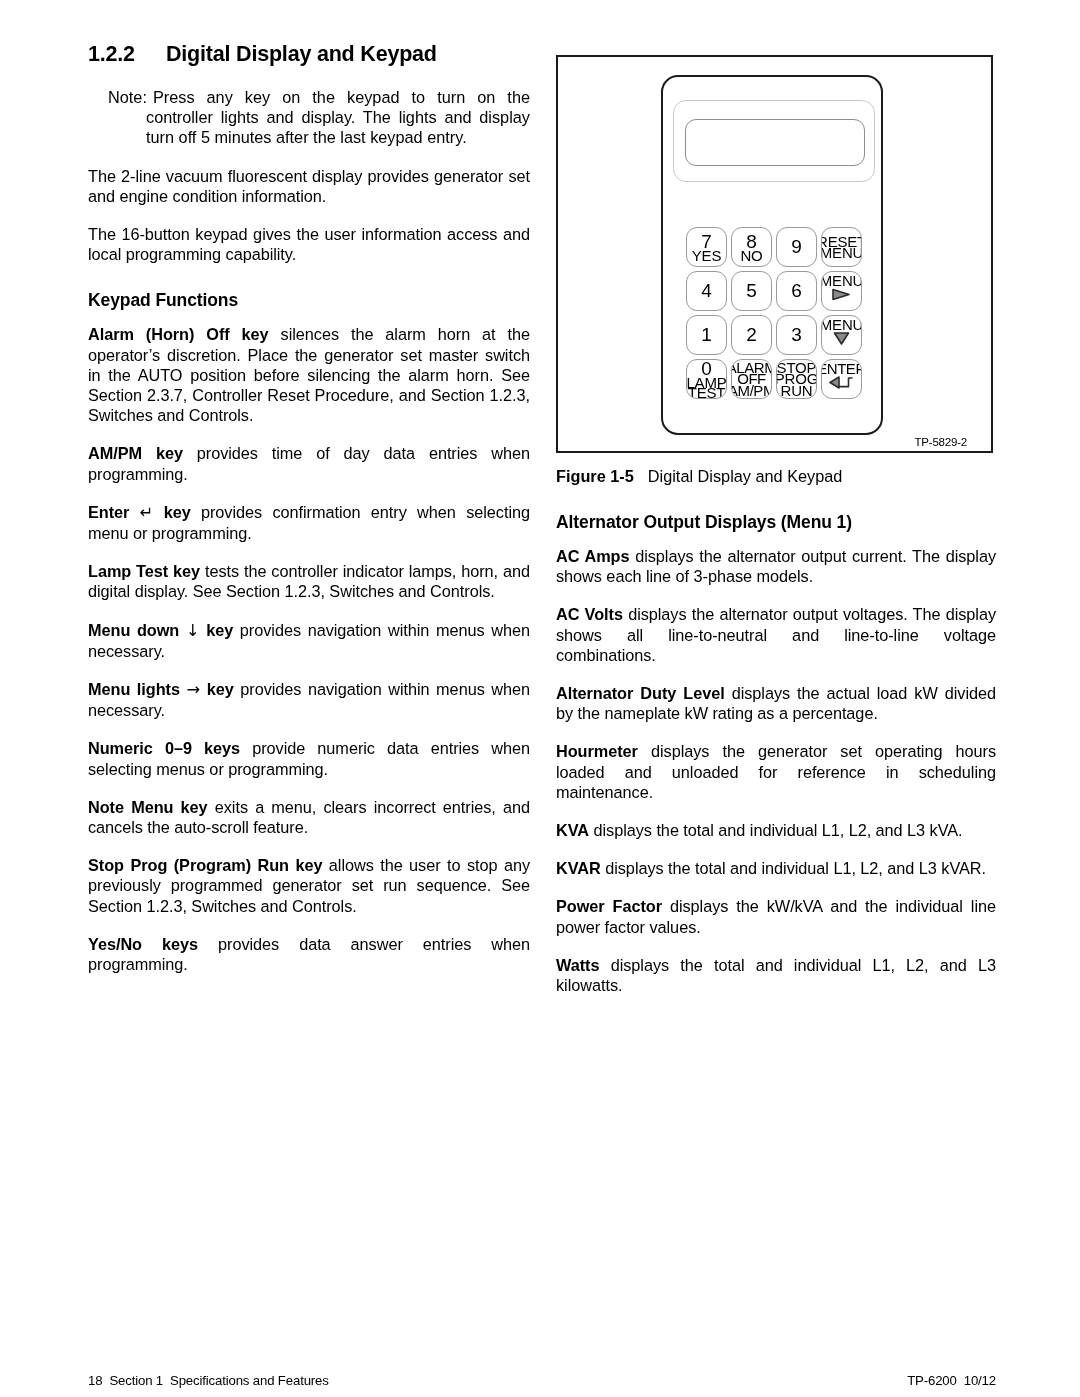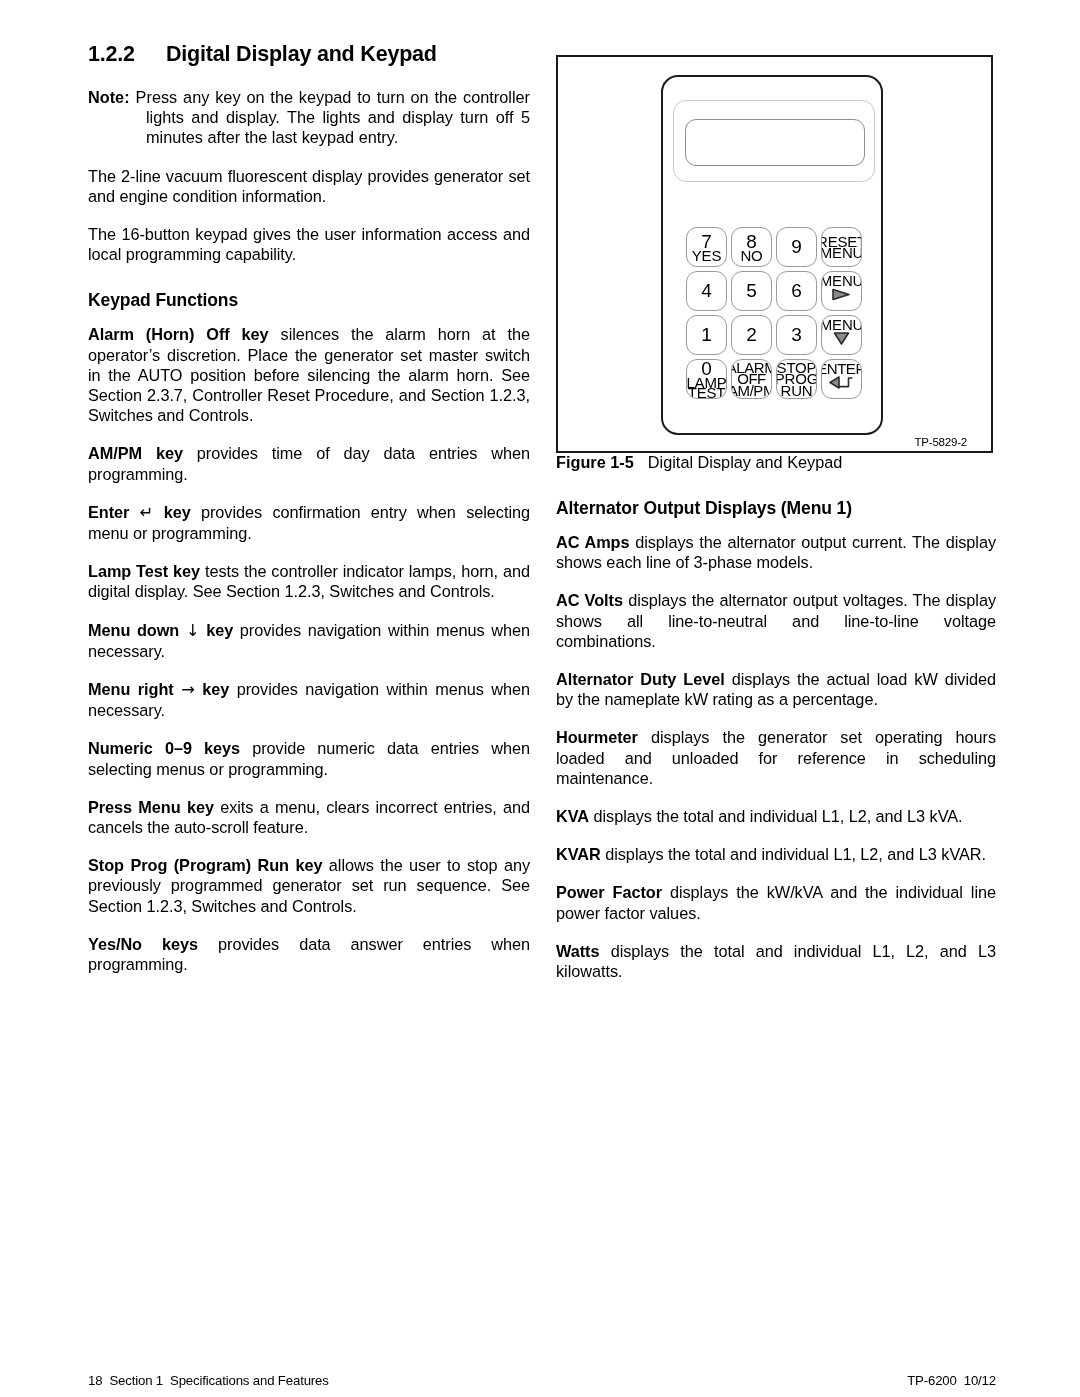--- a/index.html
+++ b/index.html
@@ -68,21 +68,21 @@
 
   
   p.note {
     font-size: 16.3px;
     line-height: 20.2px;
     margin: 0 0 18px 0;
     padding-left: 58px;
     text-indent: -58px;
     text-align: justify;
   }
-  p.note .note-lbl { font-weight: bold; }
+  p.note .note-lbl { font-weight: normal; margin-left: 20px; }
   p.note .note-gap { display: inline-block; width: 6px; }
 
   .glyph { font-family: "DejaVu Sans", sans-serif; font-weight: normal; }
 
   
   .figure-box {
     position: relative;
     width: 437px;
     height: 398px;
     border: 2px solid #1a1a1a;
@@ -170,20 +170,21 @@
   }
   .key .sml.tight { letter-spacing: -0.45px; text-align: right; }
   
   .key.stack .sml { line-height: 11.2px; }
   .key.arrow .sml { margin-bottom: 1px; }
 
   .arw { display: block; }
 
   
   .fig-cap {
+    margin-top: 14px;
     font-size: 16.3px;
     display: flex;
     align-items: flex-end;
   }
   .fig-cap .fc-lbl { font-weight: bold; white-space: nowrap; }
   .fig-cap .fc-gap { display: inline-block; width: 14px; flex: none; }
 
   
   .footer {
     position: absolute;
@@ -225,25 +226,25 @@
       <p class="body"><b>Alarm (Horn) Off key</b><span> silences the alarm horn at the operator’s discretion.  Place the generator set master switch in the AUTO position before silencing the alarm horn.  See Section 2.3.7, Controller Reset Procedure, and Section 1.2.3, Switches and Controls.</span></p>
 
       <p class="body"><b>AM/PM key</b><span> provides time of day data entries when programming.</span></p>
 
       <p class="body"><b>Enter</b>&nbsp;<span class="glyph">↵</span>&nbsp;<b>key</b><span> provides confirmation entry when selecting menu or programming.</span></p>
 
       <p class="body"><b>Lamp Test key</b><span> tests the controller indicator lamps, horn, and digital display.  See Section 1.2.3, Switches and Controls.</span></p>
 
       <p class="body"><b>Menu down</b>&nbsp;<span class="glyph">↓</span>&nbsp;<b>key</b><span> provides navigation within menus when necessary.</span></p>
 
-      <p class="body"><b>Menu right</b>&nbsp;<span class="glyph">→</span>&nbsp;<b>key</b><span> provides navigation within menus when necessary.</span></p>
+      <p class="body"><b>Menu lights</b>&nbsp;<span class="glyph">→</span>&nbsp;<b>key</b><span> provides navigation within menus when necessary.</span></p>
 
       <p class="body"><b>Numeric 0–9 keys</b><span> provide numeric data entries when selecting menus or programming.</span></p>
 
-      <p class="body"><b>Press Menu key</b><span> exits a menu, clears incorrect entries, and cancels the auto-scroll feature.</span></p>
+      <p class="body"><b>Note Menu key</b><span> exits a menu, clears incorrect entries, and cancels the auto-scroll feature.</span></p>
 
       <p class="body"><b>Stop Prog (Program) Run key</b><span> allows the user to stop any previously programmed generator set run sequence.  See Section 1.2.3, Switches and Controls.</span></p>
 
       <p class="body last"><b>Yes/No keys</b><span> provides data answer entries when programming.</span></p>
     </div>
   </div>
 
   <div class="col-right">
 
     <div class="figure-box">

